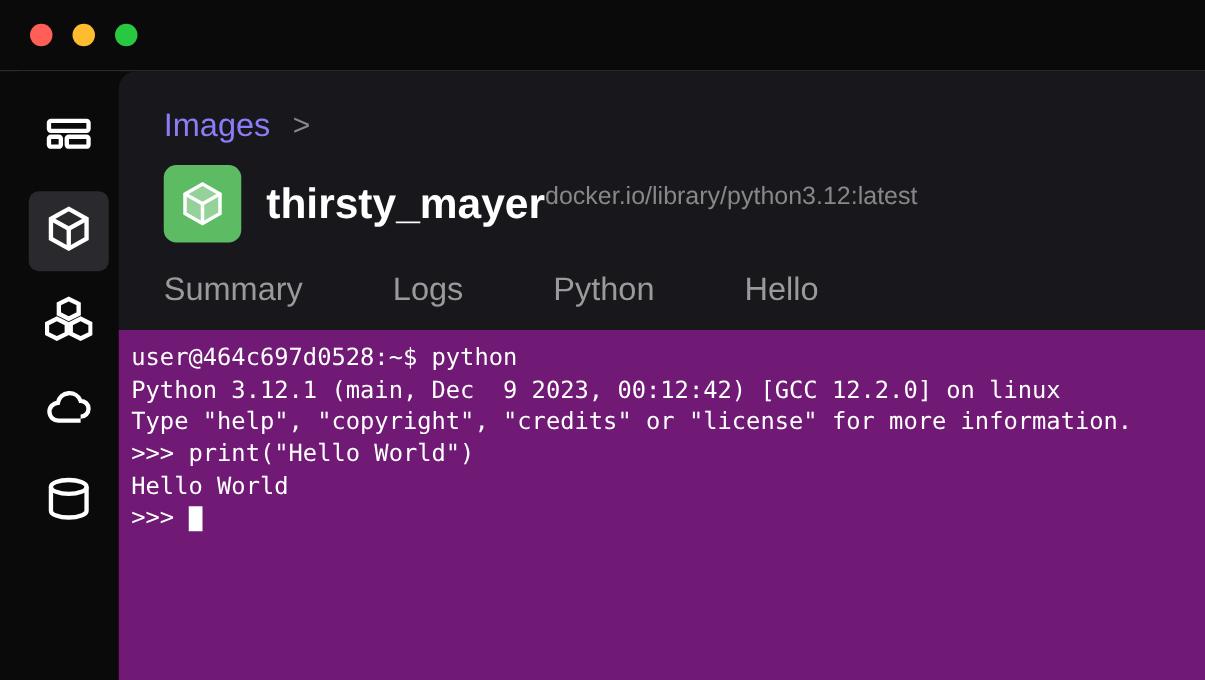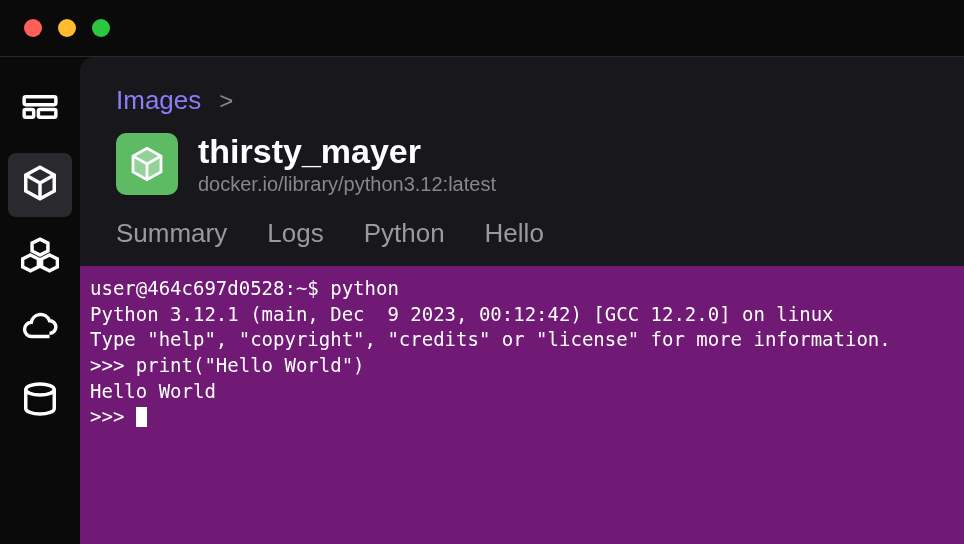--- a/index.html
+++ b/index.html
@@ -28,20 +28,21 @@
   .tl-yellow { background: #febc2e; }
   .tl-green { background: #28c840; }
   .divider-line {
     height: 1px;
     background: #2a2a2a;
     width: 100%;
   }
   .main {
     display: flex;
     height: calc(100% - 57px);
+    padding-left: 15px;
   }
   .sidebar {
     width: 80px;
     background: #0a0a0a;
     display: flex;
     flex-direction: column;
     align-items: center;
     padding-top: 24px;
     gap: 8px;
   }
@@ -104,34 +105,34 @@
     background: #5dbb63;
     border-radius: 10px;
     display: flex;
     align-items: center;
     justify-content: center;
   }
   .container-icon svg {
     width: 42px;
     height: 42px;
   }
-  .title-text { display: flex; flex-direction: column; }
+  .title-text { display: flex; }
   .container-name {
     font-size: 34px;
     font-weight: 600;
     color: #fff;
   }
   .container-image {
     font-size: 20px;
     color: #888;
     margin-top: 2px;
   }
   .tabs {
     display: flex;
-    gap: 40px;
+    gap: 72px;
     margin-top: 22px;
     font-size: 26px;
   }
   .tab {
     color: #9a9a9a;
     cursor: pointer;
     padding-bottom: 12px;
     border-bottom: 5px solid transparent;
   }
   .tab.active {

